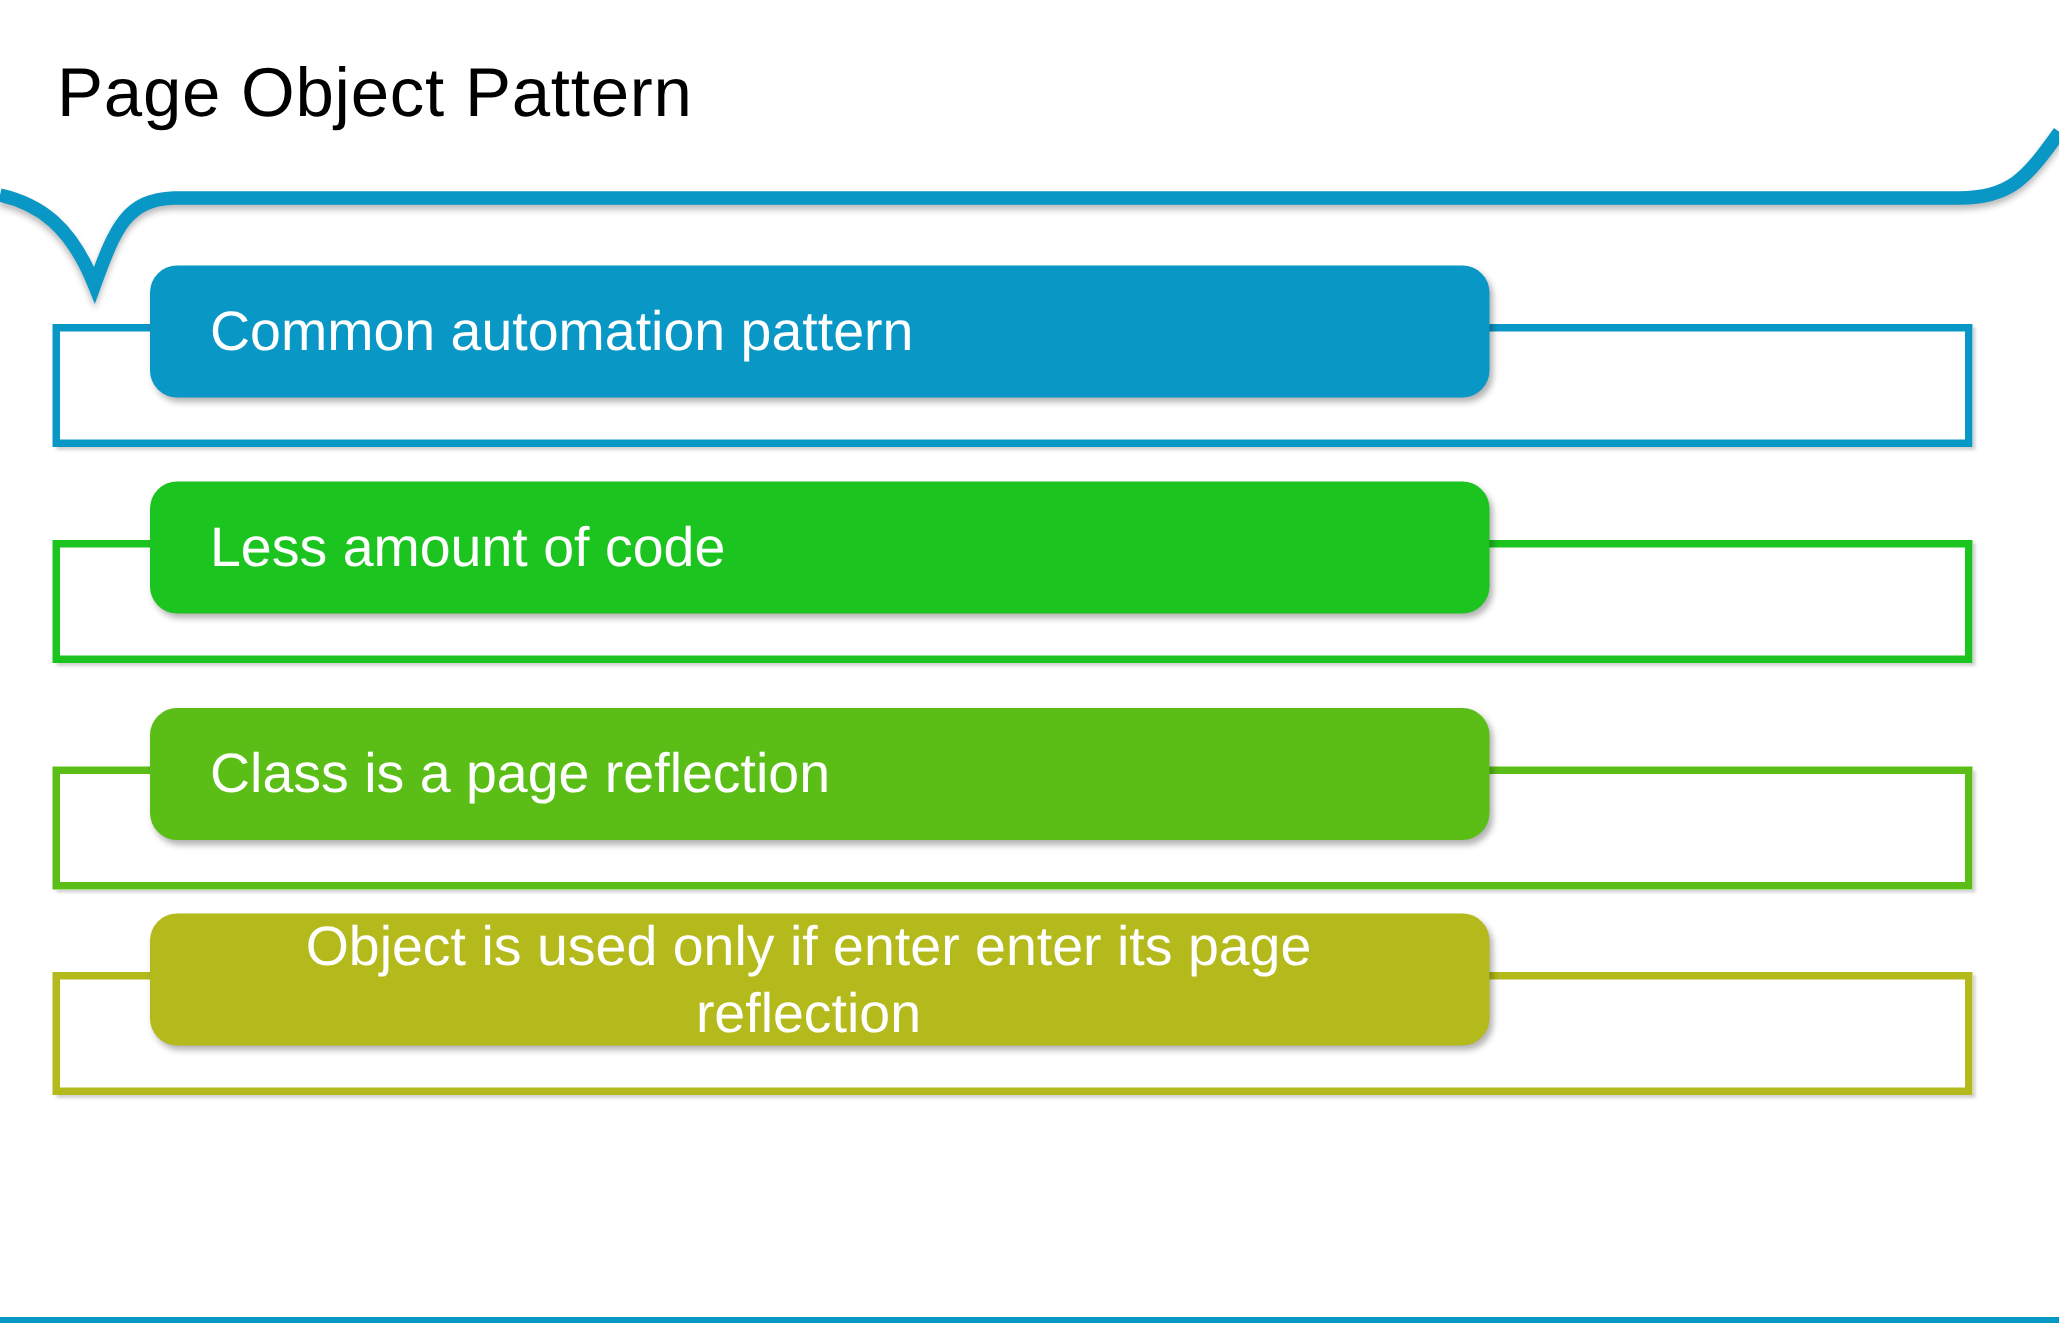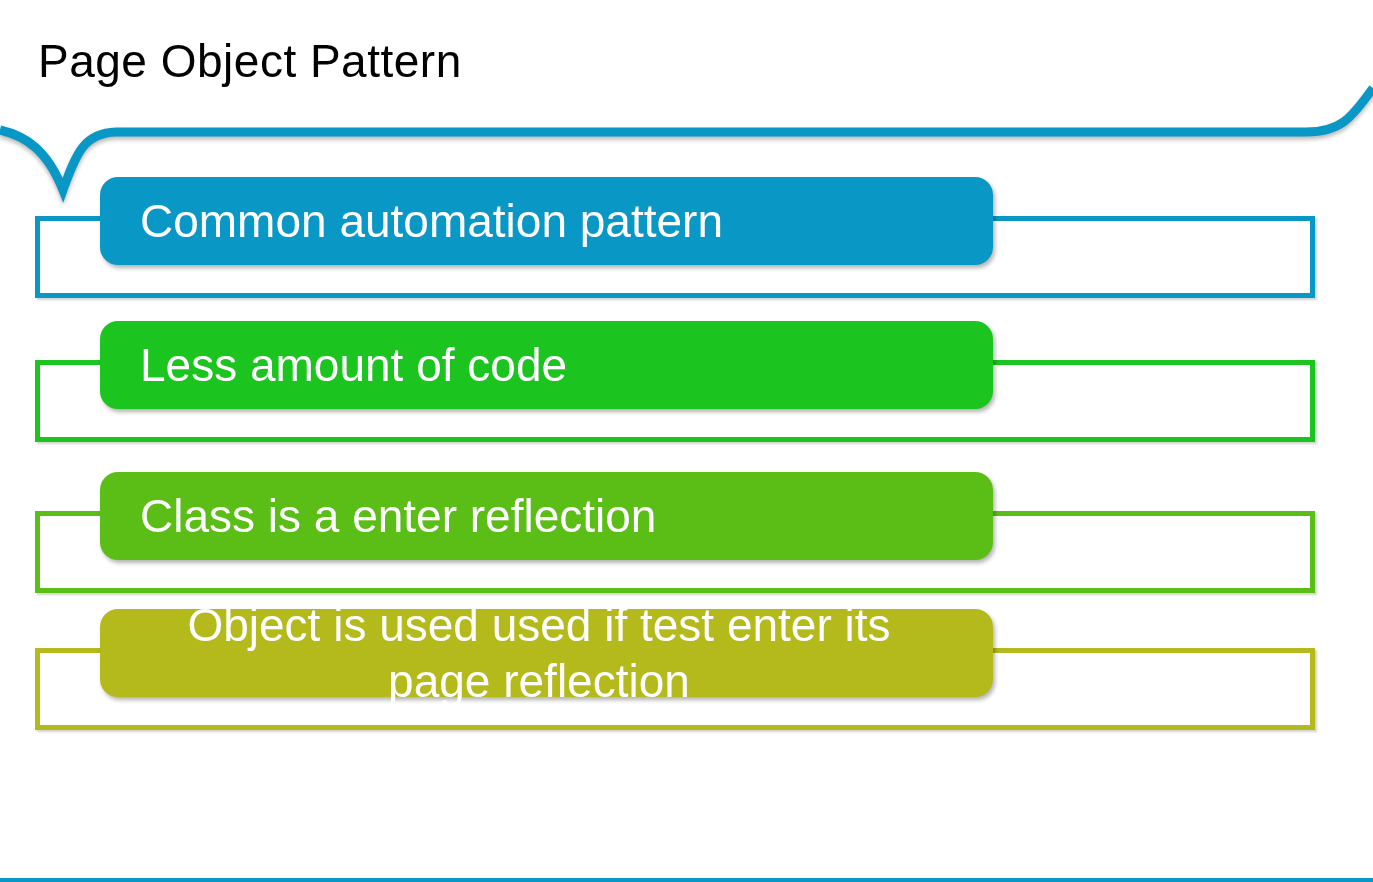--- a/index.html
+++ b/index.html
@@ -83,21 +83,21 @@
     border-radius: 18px;
     box-sizing: border-box;
     padding: 0 55px 0 40px;
     display: flex;
     align-items: center;
     box-shadow: 2px 3px 4px rgba(0,0,0,0.3);
     z-index: 2;
   }
   .item-label {
     color: #ffffff;
-    font-size: 46px;
+    font-size: 37px;
     line-height: 1.22;
   }
   .bottom-line {
     position: absolute;
     left: 0;
     bottom: 0;
     width: 1373px;
     height: 4px;
     background: var(--accent, #0997C6);
     z-index: 0;
@@ -127,28 +127,28 @@
     <div class="item" style="--c: #1CC41F;">
       <div class="item-outline"></div>
       <div class="item-pill">
         <span class="item-label">Less amount of code</span>
       </div>
     </div>
 
     <div class="item" style="--c: #5ABE17;">
       <div class="item-outline"></div>
       <div class="item-pill">
-        <span class="item-label">Class is a enter reflection</span>
+        <span class="item-label">Class is a page reflection</span>
       </div>
     </div>
 
     <div class="item" style="--c: #B4BA1B;">
       <div class="item-outline"></div>
       <div class="item-pill">
-        <span class="item-label">Object is used used if test enter its page reflection</span>
+        <span class="item-label">Object is used only if enter enter its page reflection</span>
       </div>
     </div>
 
   </div>
 
   <div class="bottom-line"></div>
 
 </div>
 
 </body></html>

